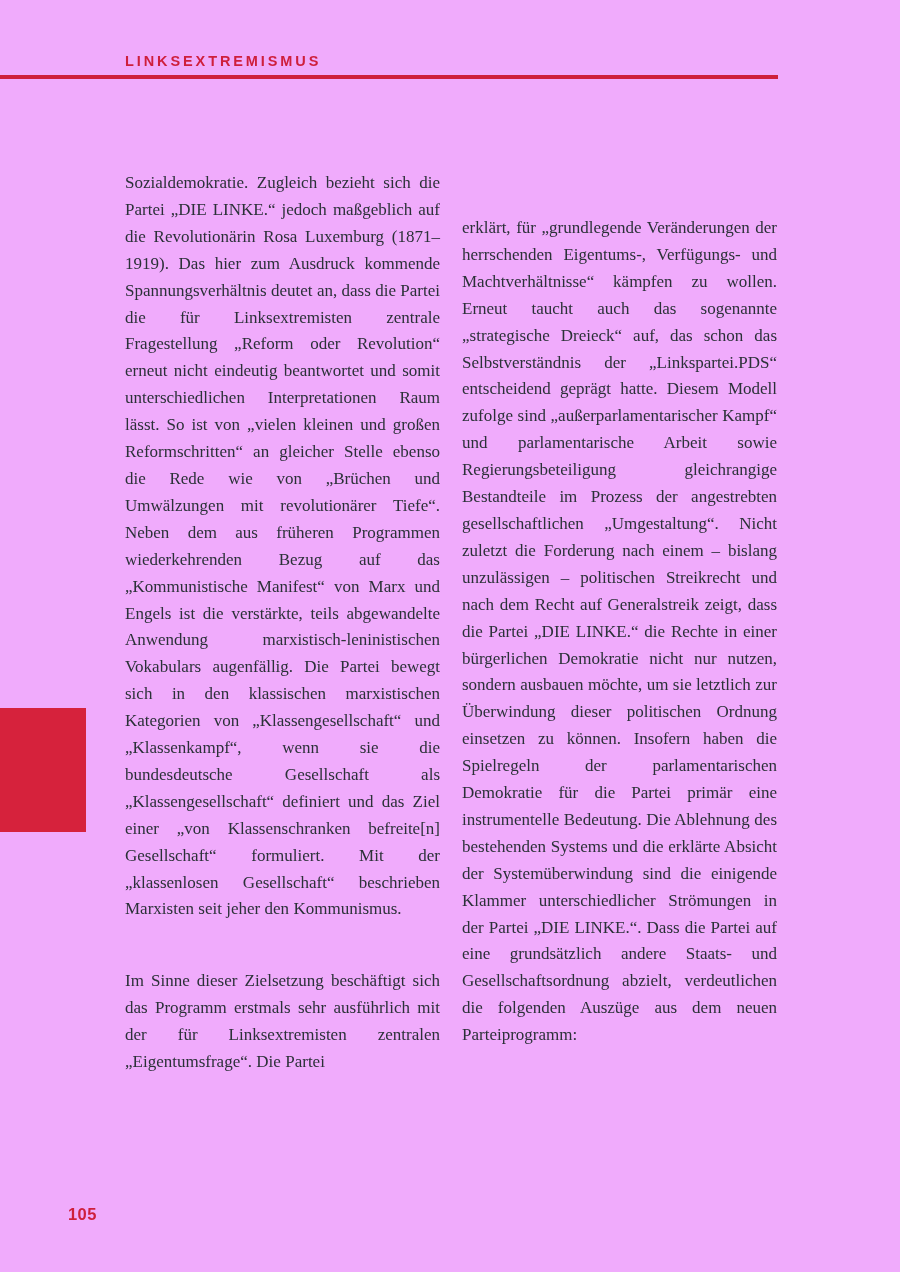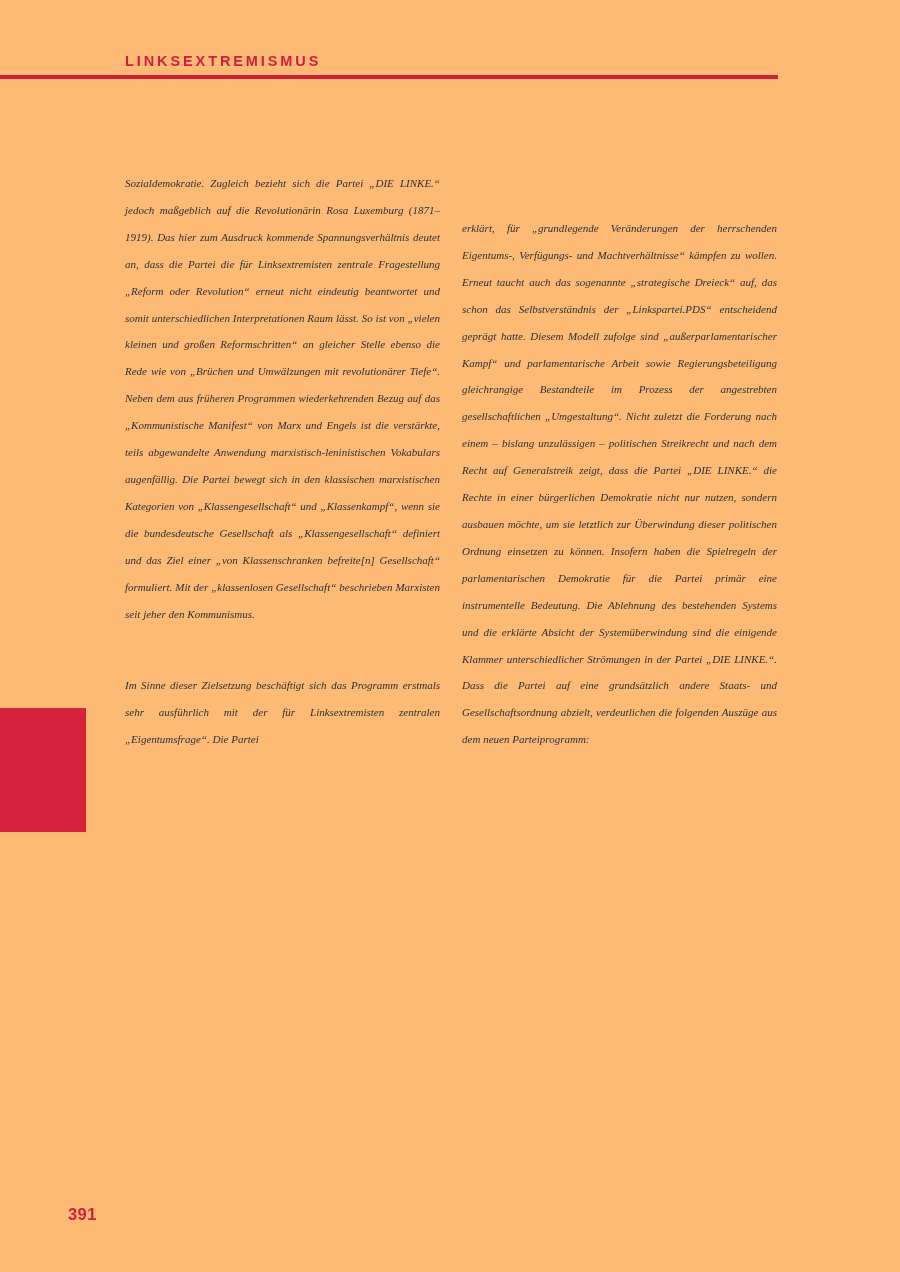--- a/index.html
+++ b/index.html
@@ -6,21 +6,21 @@
   html, body {
     margin: 0;
     padding: 0;
     background: #ffffff;
   }
 
   .page {
     position: relative;
     width: 900px;
     height: 1272px;
-    background: #fdba74;
+    background: #f0abfc;
     overflow: hidden;
     font-family: "Liberation Serif", "DejaVu Serif", serif;
   }
 
   
   .running-head {
     position: absolute;
     left: 0;
     top: 52px;
     width: 778px;
@@ -73,27 +73,26 @@
 
   .column {
     width: 315px;
     flex: 0 0 315px;
   }
 
   .column p {
     margin: 0;
     text-align: justify;
     text-justify: inter-word;
-    font-size: 11px;
+    font-size: 17px;
     line-height: 26.9px;
     color: #2B3138;
     hyphens: manual;
     -webkit-hyphens: manual;
     word-spacing: 0.1px;
-    font-style: italic;
   }
 
   .column p.spaced {
     margin-top: 26.9px;
   }
 
   .column p.last-line-left {
     text-align-last: left;
     margin-top: 45px;
   }
@@ -129,15 +128,15 @@
       <p>Sozialdemokratie. Zugleich bezieht sich die Partei „DIE LINKE.“ jedoch maßgeblich auf die Revolutionärin Rosa Luxemburg (1871–1919). Das hier zum Ausdruck kommende Spannungsverhältnis deutet an, dass die Partei die für Linksextremisten zentrale Fragestellung „Reform oder Revolution“ erneut nicht eindeutig beantwortet und somit unterschiedlichen Interpretationen Raum lässt. So ist von „vielen kleinen und großen Reformschritten“ an gleicher Stelle ebenso die Rede wie von „Brüchen und Umwälzungen mit revolutionärer Tiefe“. Neben dem aus früheren Programmen wiederkehrenden Bezug auf das „Kommunistische Manifest“ von Marx und Engels ist die verstärkte, teils abgewandelte Anwendung marxistisch-leninistischen Vokabulars augenfällig. Die Partei bewegt sich in den klassischen marxistischen Kategorien von „Klassengesellschaft“ und „Klassenkampf“, wenn sie die bundesdeutsche Gesellschaft als „Klassengesellschaft“ definiert und das Ziel einer „von Klassenschranken befreite[n] Gesellschaft“ formuliert. Mit der „klassenlosen Gesellschaft“ beschrieben Marxisten seit jeher den Kommunismus.</p>
       <p class="spaced last-line-left">Im Sinne dieser Zielsetzung beschäftigt sich das Programm erstmals sehr ausführlich mit der für Linksextremisten zentralen „Eigentumsfrage“. Die Partei</p>
     </div>
 
     <div class="column">
       <p class="last-line-left">erklärt, für „grundlegende Veränderungen der herrschenden Eigentums-, Verfügungs- und Machtverhältnisse“ kämpfen zu wollen. Erneut taucht auch das sogenannte „strategische Dreieck“ auf, das schon das Selbstverständnis der „Linkspartei.PDS“ entscheidend geprägt hatte. Diesem Modell zufolge sind „außerparlamentarischer Kampf“ und parlamentarische Arbeit sowie Regierungsbeteiligung gleichrangige Bestandteile im Prozess der angestrebten gesellschaftlichen „Umgestaltung“. Nicht zuletzt die Forderung nach einem – bislang unzulässigen – politischen Streikrecht und nach dem Recht auf Generalstreik zeigt, dass die Partei „DIE LINKE.“ die Rechte in einer bürgerlichen Demokratie nicht nur nutzen, sondern ausbauen möchte, um sie letztlich zur Überwindung dieser politischen Ordnung einsetzen zu können. Insofern haben die Spielregeln der parlamentarischen Demokratie für die Partei primär eine instrumentelle Bedeutung. Die Ablehnung des bestehenden Systems und die erklärte Absicht der Systemüberwindung sind die einigende Klammer unterschiedlicher Strömungen in der Partei „DIE LINKE.“. Dass die Partei auf eine grundsätzlich andere Staats- und Gesellschaftsordnung abzielt, verdeutlichen die folgenden Auszüge aus dem neuen Parteiprogramm:</p>
     </div>
 
   </div>
 
-  <div class="folio">391</div>
+  <div class="folio">105</div>
 
 </div>
 
 </body></html>

